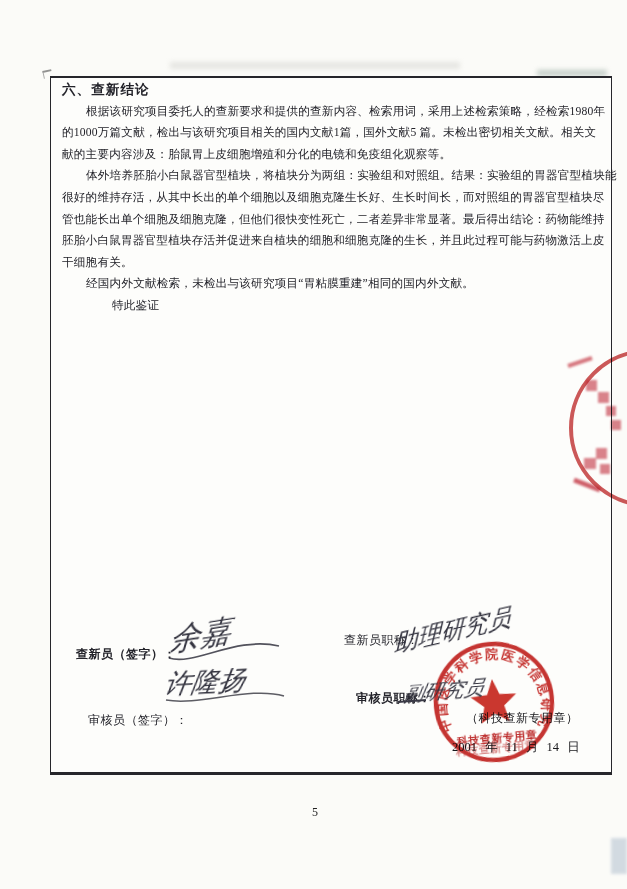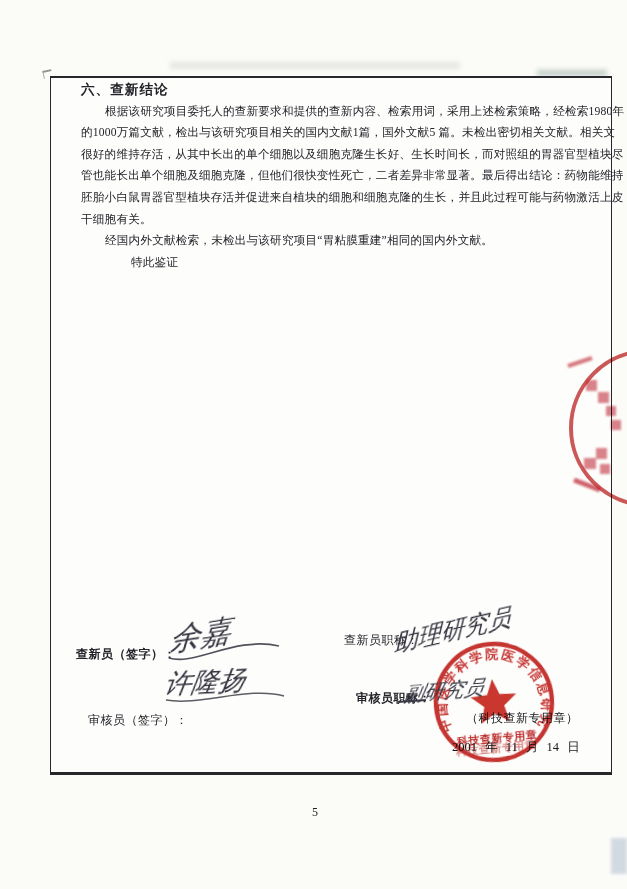--- a/index.html
+++ b/index.html
@@ -13,21 +13,21 @@
     position:absolute;left:50px;top:76px;width:560px;height:694px;
     border:1.6px solid #26262b;border-bottom-width:3px;border-top-width:2px;
     background:#fdfdfb;
   }
   .textcol{
     position:absolute;left:62px;top:79px;width:540px;
     font-size:11.6px;line-height:21.6px;letter-spacing:.2px;
     color:#23232a;
   }
   .heading{font-weight:bold;font-size:13.6px;letter-spacing:1px;}
-  .line{white-space:nowrap;margin-left:19px;}
+  .line{white-space:nowrap;}
   .ind{text-indent:24px;}
   .ind2{text-indent:50px;}
 
   .lbl{position:absolute;font-size:12px;letter-spacing:.5px;color:#23232a;white-space:nowrap;}
 
   
   .hw{
     position:absolute;font-style:italic;color:#33333f;white-space:nowrap;
     filter:blur(.25px);transform-origin:left bottom;
   }
@@ -83,20 +83,22 @@
 <div class="smudge smudge-b"></div>
 <div class="smudge smudge-c"></div>
 <div class="corner-tick"></div>
 
 <div class="frame"></div>
 
 <div class="textcol">
   <div class="line heading">六、查新结论</div>
   <div class="line ind">根据该研究项目委托人的查新要求和提供的查新内容、检索用词，采用上述检索策略，经检索1980年</div>
   <div class="line">的1000万篇文献，检出与该研究项目相关的国内文献1篇，国外文献5 篇。未检出密切相关文献。相关文</div>
+  <div class="line">献的主要内容涉及：胎鼠胃上皮细胞增殖和分化的电镜和免疫组化观察等。</div>
+  <div class="line ind">体外培养胚胎小白鼠器官型植块，将植块分为两组：实验组和对照组。结果：实验组的胃器官型植块能</div>
   <div class="line">很好的维持存活，从其中长出的单个细胞以及细胞克隆生长好、生长时间长，而对照组的胃器官型植块尽</div>
   <div class="line">管也能长出单个细胞及细胞克隆，但他们很快变性死亡，二者差异非常显著。最后得出结论：药物能维持</div>
   <div class="line">胚胎小白鼠胃器官型植块存活并促进来自植块的细胞和细胞克隆的生长，并且此过程可能与药物激活上皮</div>
   <div class="line">干细胞有关。</div>
   <div class="line ind">经国内外文献检索，未检出与该研究项目“胃粘膜重建”相同的国内外文献。</div>
   <div class="line ind2">特此鉴证</div>
 </div>
 
 <div class="lbl" style="left:76px;top:646px;font-weight:bold;">查新员（签字）：</div>
 <div class="hw hw-sig1">余嘉</div>

